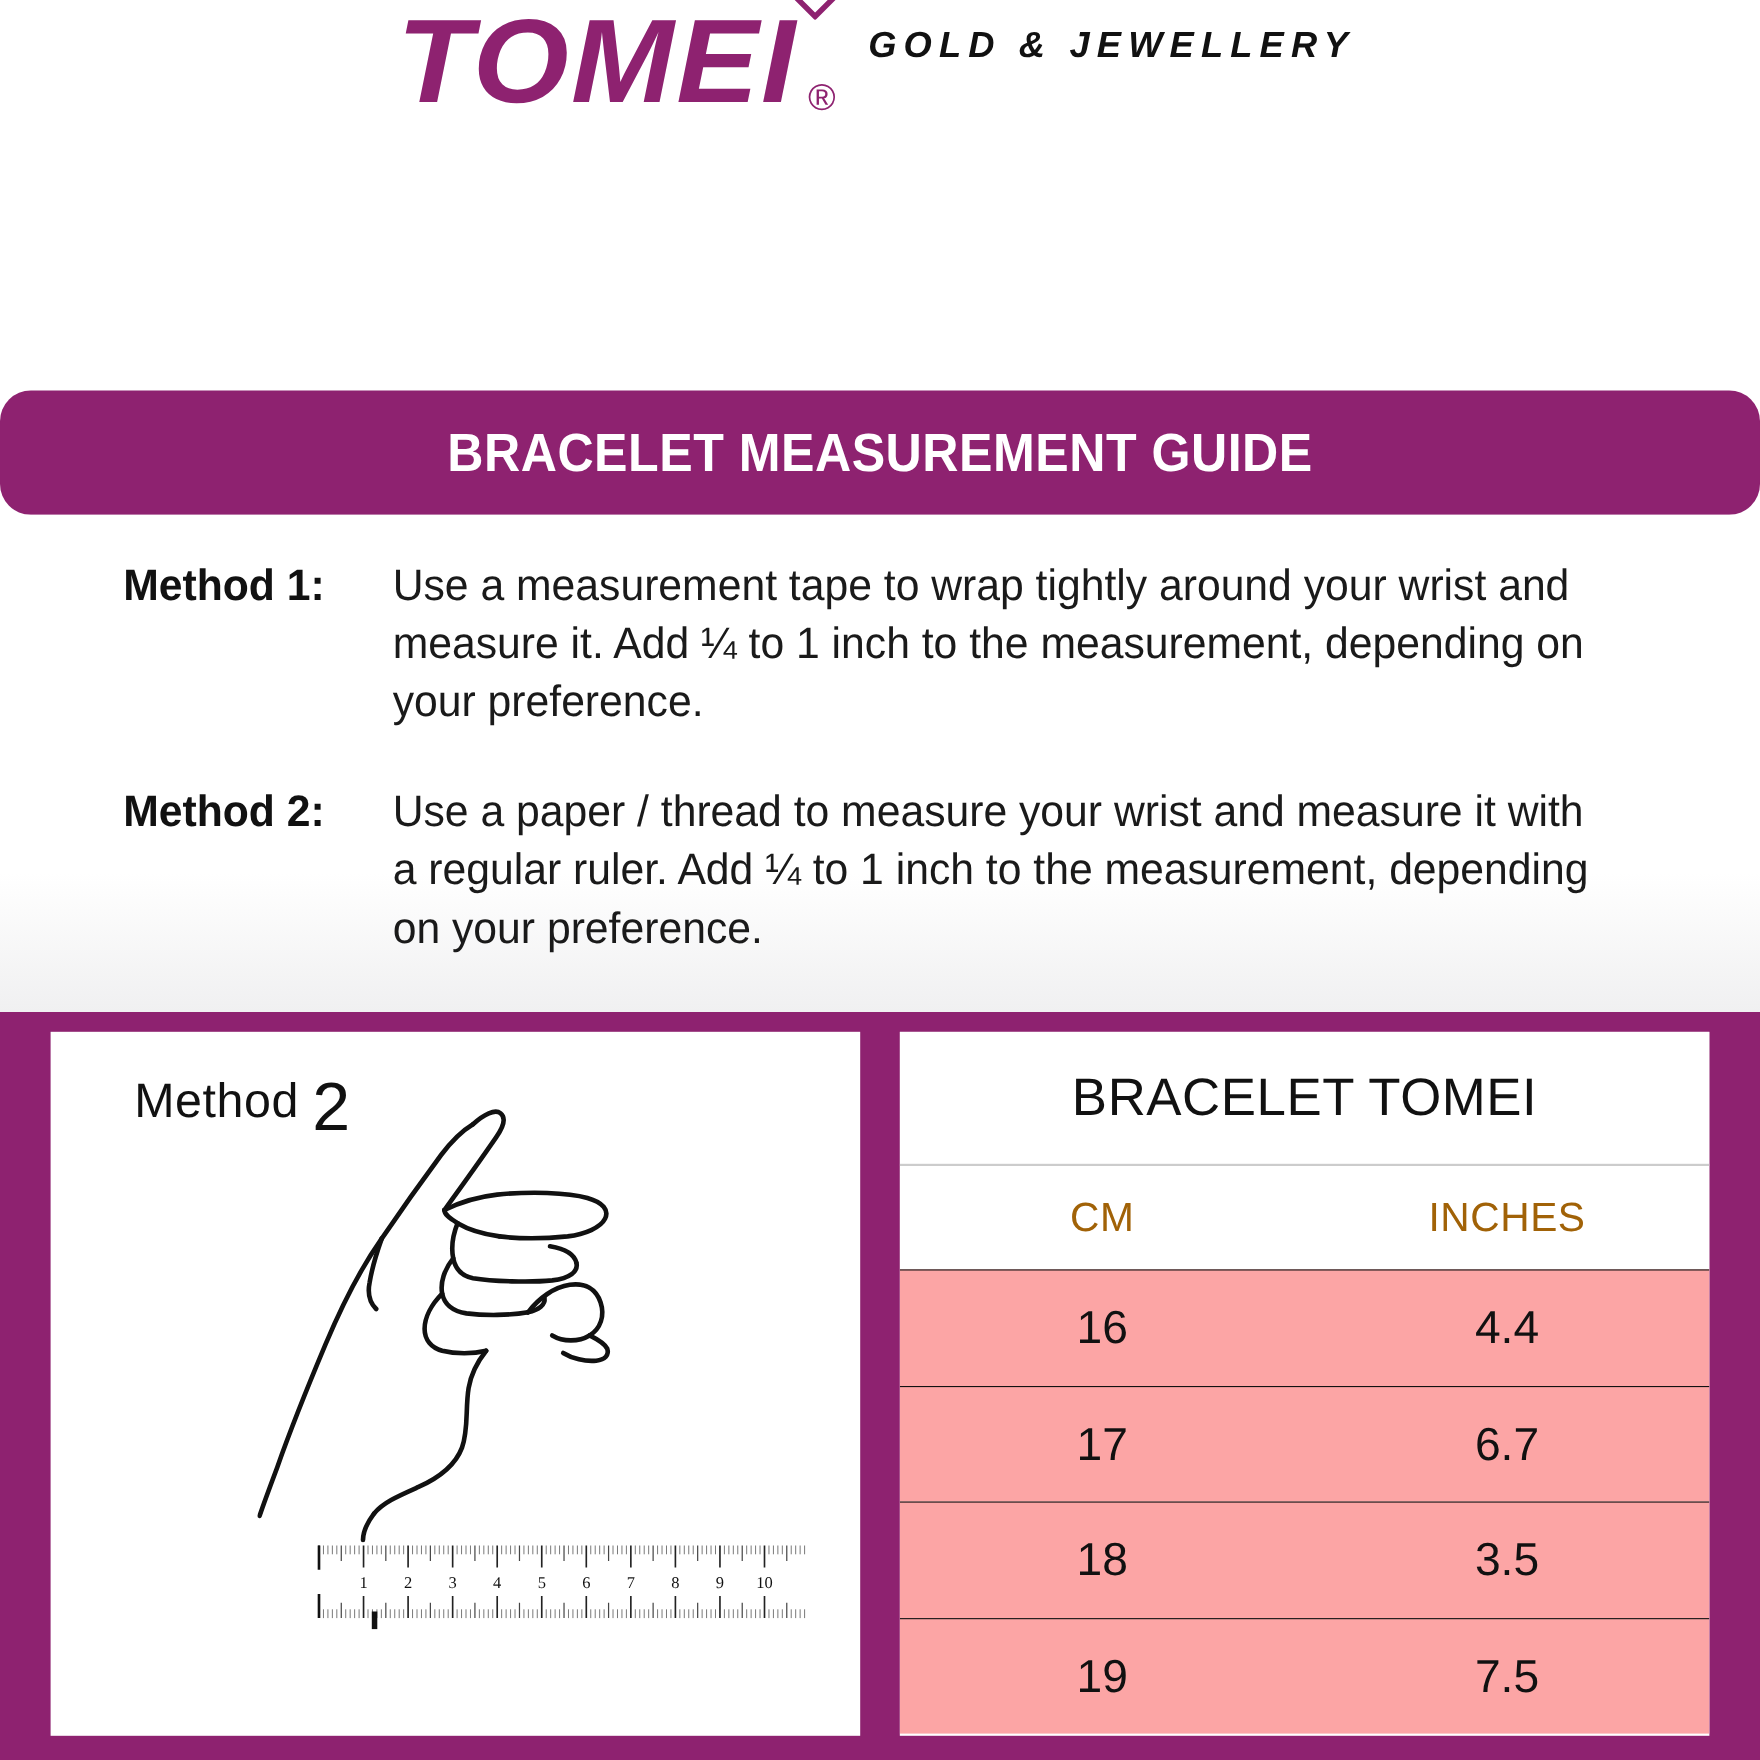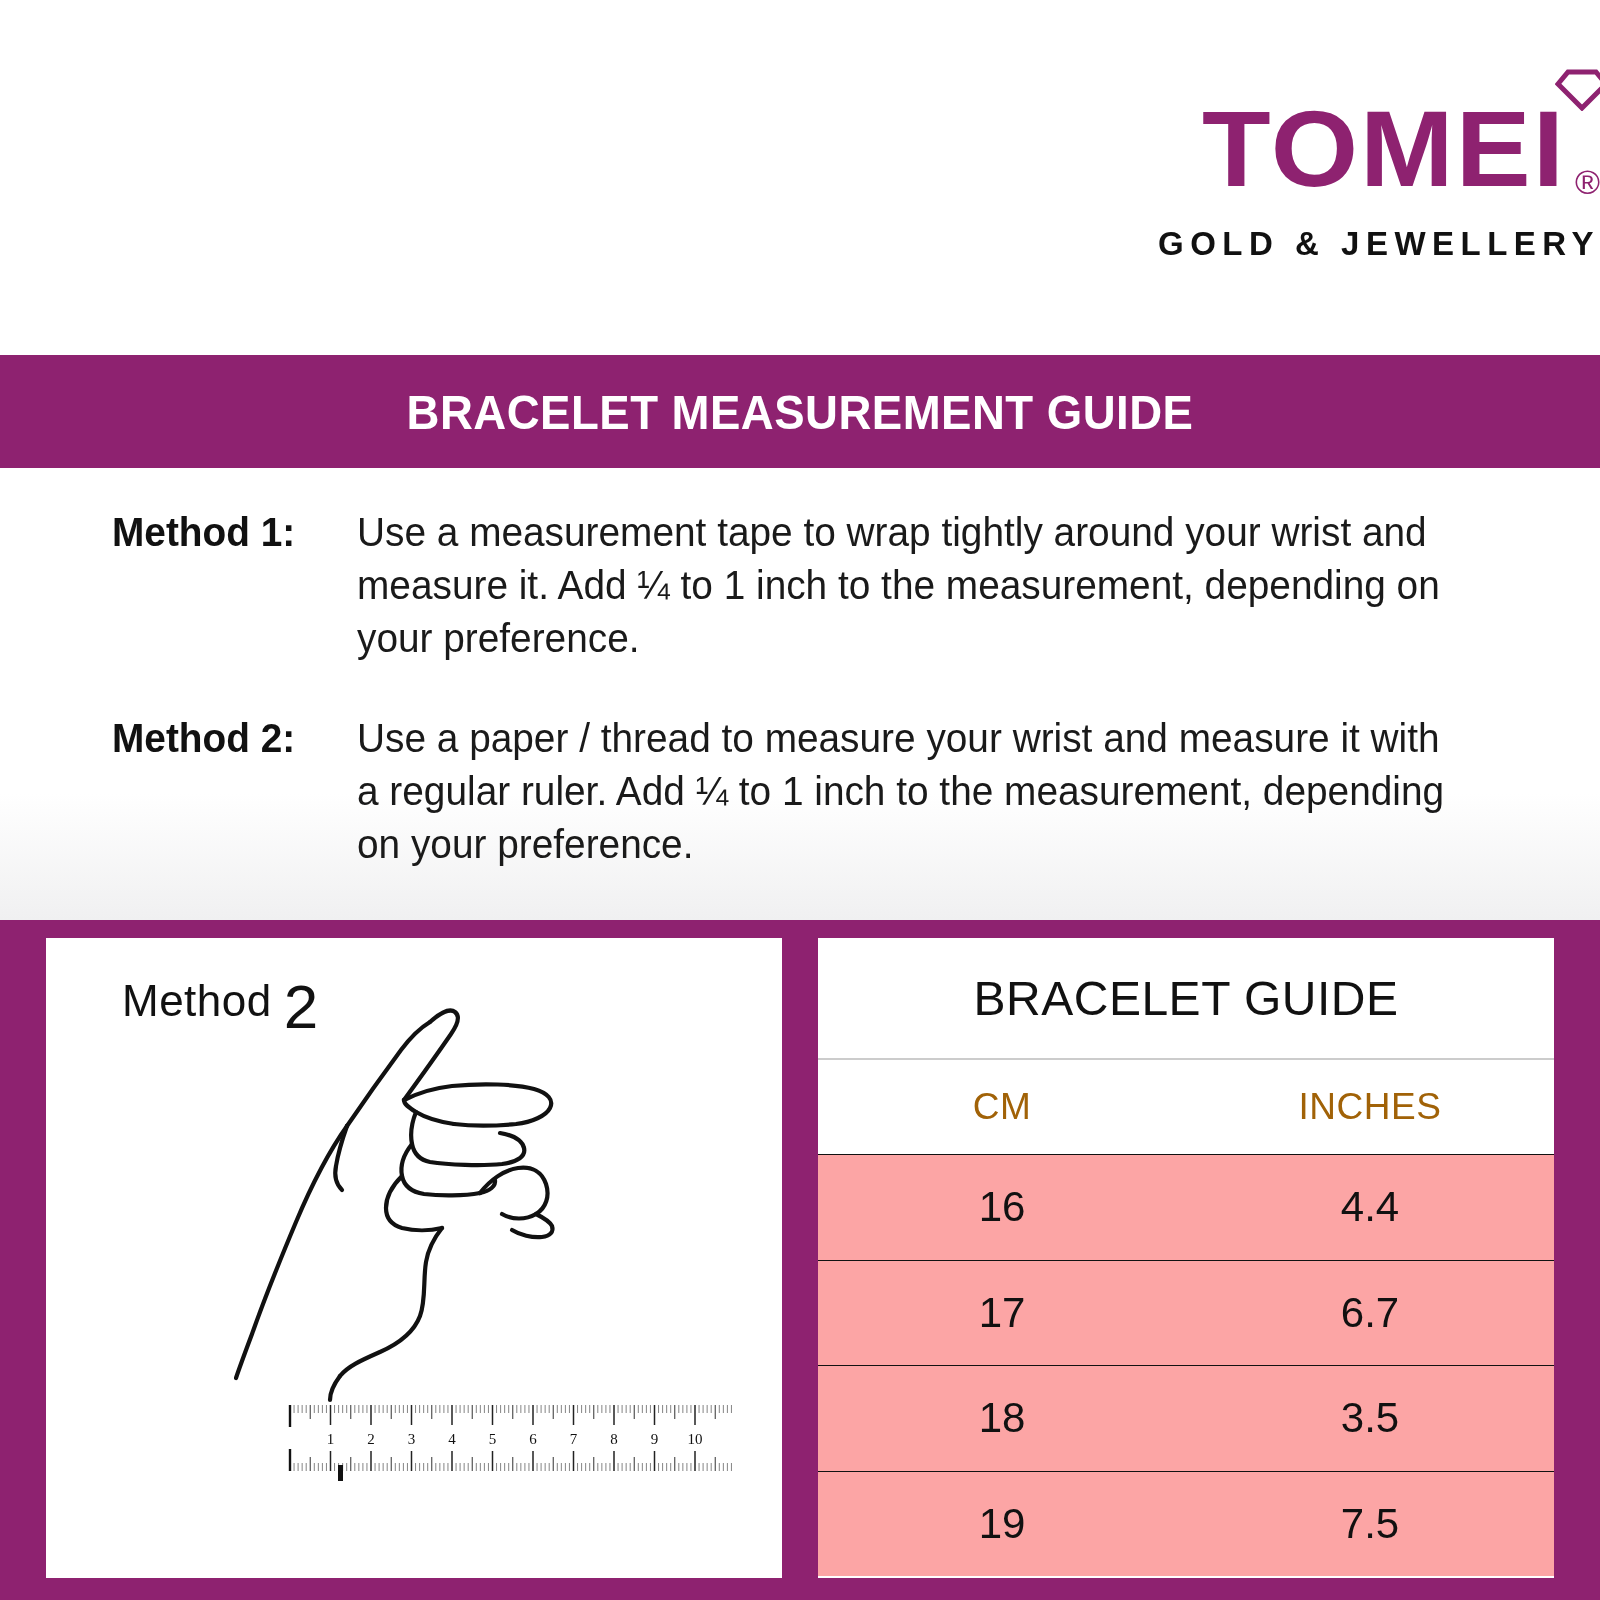--- a/index.html
+++ b/index.html
@@ -19,23 +19,24 @@
     background: #ffffff;
   }
 
   
   #logo-area {
     position: absolute;
     left: 0; top: 0;
     width: 1600px; height: 355px;
     background: #ffffff;
     display: flex;
-    flex-direction: column;
-    align-items: flex-end;
+    flex-direction: row;
+    align-items: flex-start;
     justify-content: center;
+    font-style: italic;
   }
 
   #logo-wordmark-row {
     position: relative;
     display: flex;
     align-items: flex-end;
     justify-content: center;
     height: 110px;
   }
 
@@ -77,20 +78,21 @@
 
   
   #title-banner {
     position: absolute;
     left: 0; top: 355px;
     width: 1600px; height: 113px;
     background: #8E2270;
     display: flex;
     align-items: center;
     justify-content: center;
+    border-radius: 28px;
   }
 
   #banner-title {
     color: #ffffff;
     font-family: "Liberation Sans", sans-serif;
     font-weight: 700;
     font-size: 49px;
     letter-spacing: 0.5px;
     transform: scaleX(0.93);
   }
@@ -567,21 +569,21 @@
         <line x1="4" y1="22" x2="4" y2="44" stroke="#111111" stroke-width="2.4"></line>
         <line x1="4" y1="66" x2="4" y2="88" stroke="#111111" stroke-width="2.4"></line>
 
         <rect x="52" y="82" width="5" height="16" fill="#111111"></rect>
       </svg>
 
     </div>
 
     <div id="size-table-panel">
 
-      <div id="table-title">BRACELET GUIDE</div>
+      <div id="table-title">BRACELET TOMEI</div>
 
       <div id="table-head">
         <div class="th">CM</div>
         <div class="th">INCHES</div>
       </div>
 
       <div class="table-row">
         <div class="td">16</div>
         <div class="td">4.4</div>
       </div>

